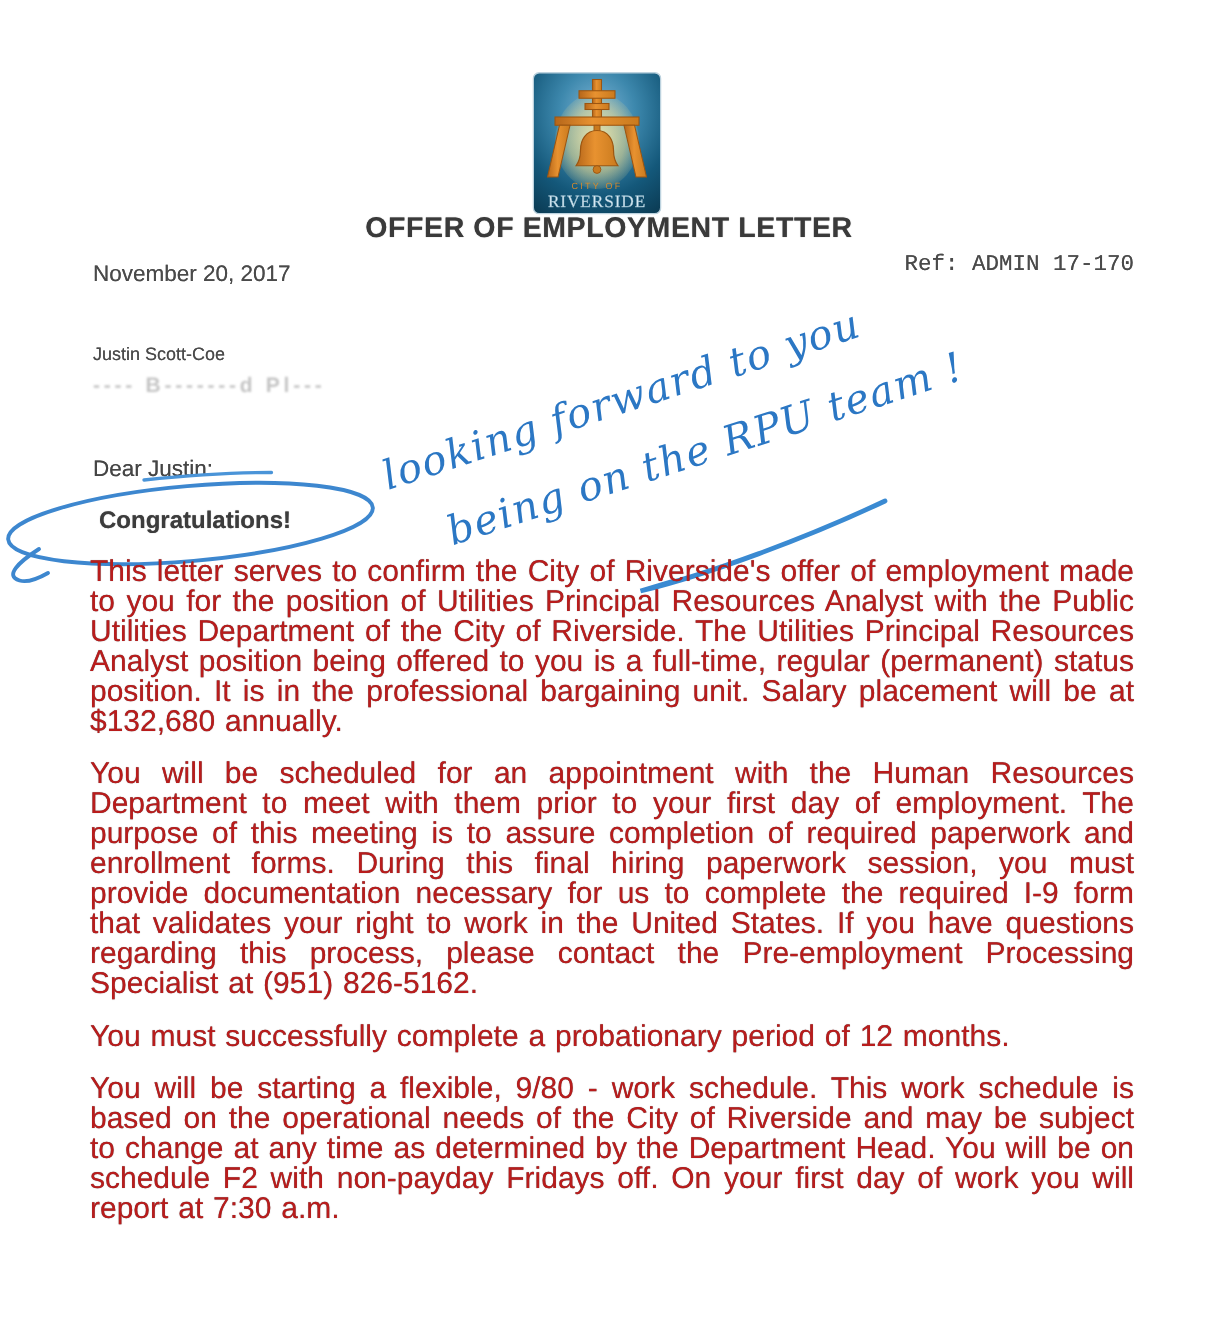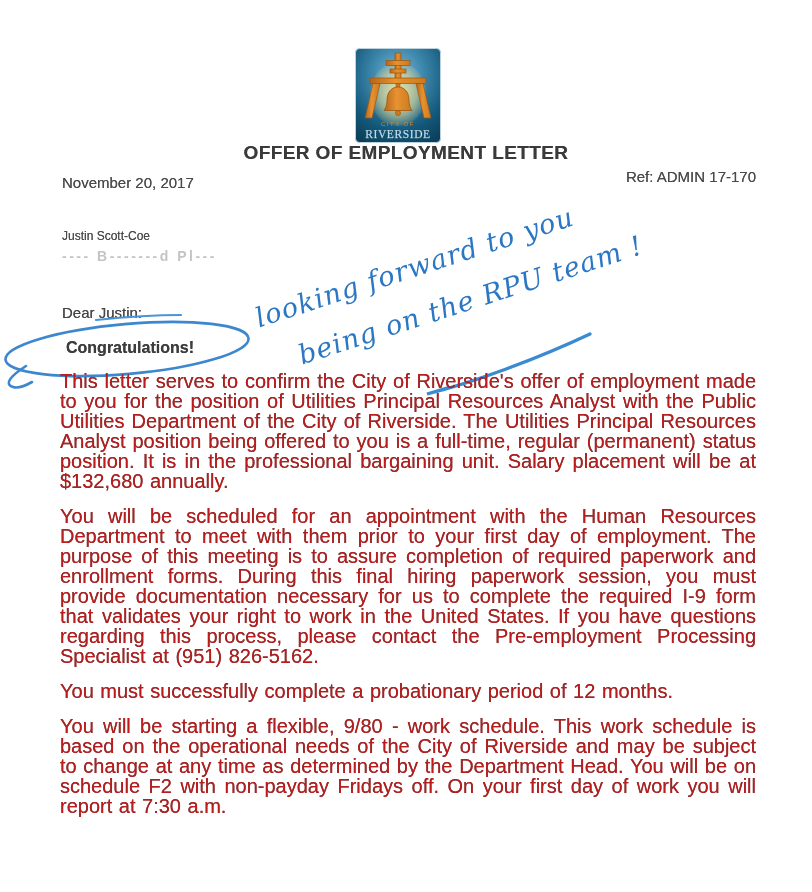--- a/index.html
+++ b/index.html
@@ -43,20 +43,21 @@
     font-size: 15px;
     color: #4a4a4a;
     text-shadow: 0 0 0.4px rgba(70,70,70,.8);
   }
   .letter-ref {
     position: absolute;
     right: 56px; top: 168px;
     font-size: 15px;
     color: #4a4a4a;
     text-shadow: 0 0 0.4px rgba(70,70,70,.8);
+    font-family: Liberation Mono, monospace;
   }
 
   
   .recipient-name {
     position: absolute;
     left: 62px; top: 229px;
     font-size: 12px;
     color: #4a4a4a;
     text-shadow: 0 0 0.4px rgba(70,70,70,.8);
   }

